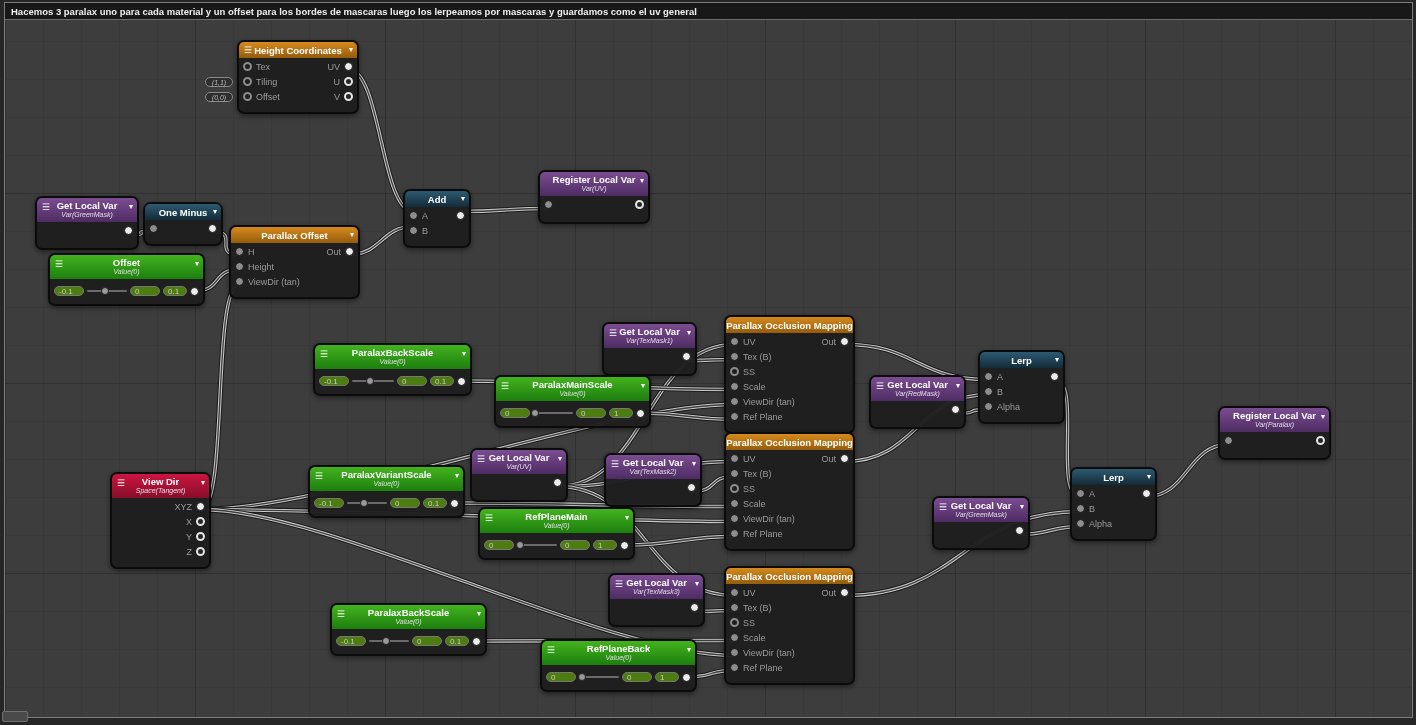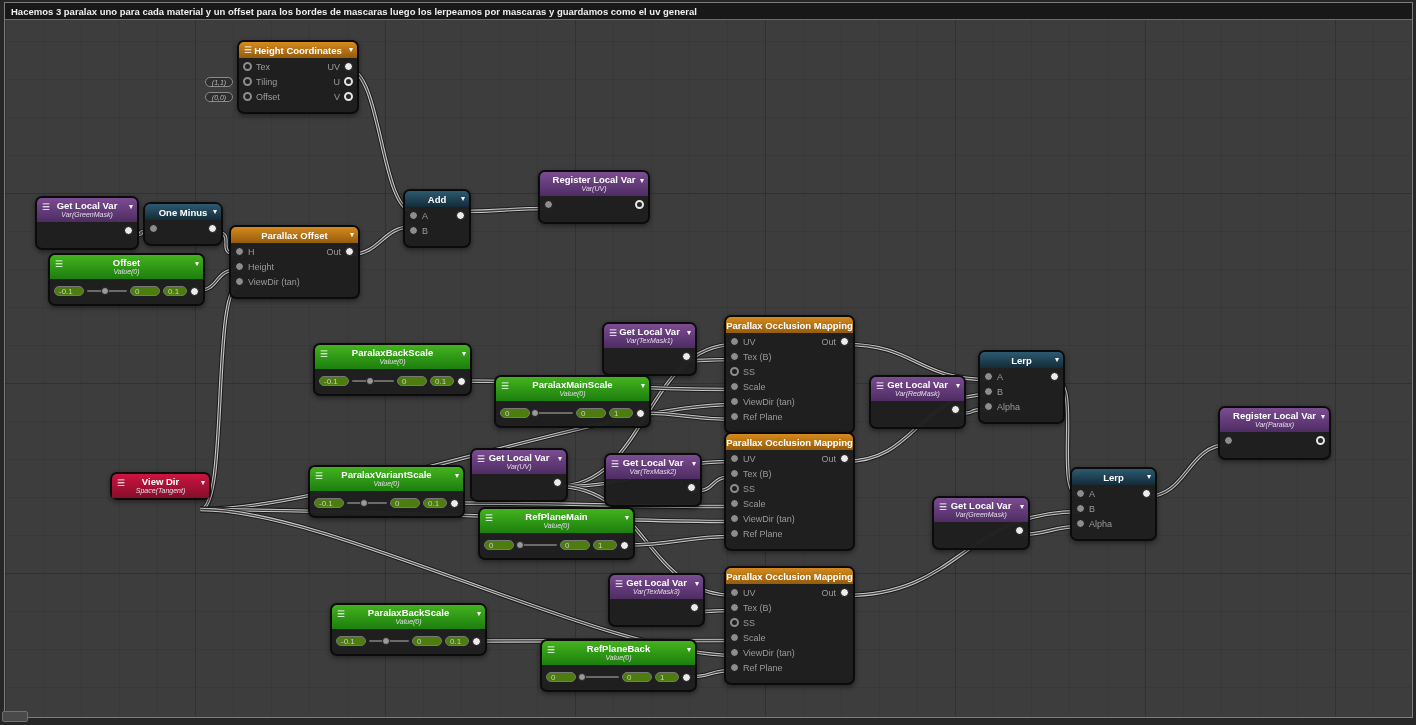--- a/index.html
+++ b/index.html
@@ -539,20 +539,42 @@
           </div>
         </div>
       </div>
       <div class="node" style="left: 110px; top: 472px; width: 97px;">
         <div class="hdr h-red tall">
           <span class="ham">☰</span>
           <span class="ttl">View Dir</span>
           <span class="sub">Space(Tangent)</span>
           <span class="arr">▾</span>
         </div>
+        <div class="body">
+          <div class="row">
+            <span class="sp"></span>
+            <span class="lbl">XYZ</span>
+            <span class="port dot-white"></span>
+          </div>
+          <div class="row">
+            <span class="sp"></span>
+            <span class="lbl">X</span>
+            <span class="port ring-white"></span>
+          </div>
+          <div class="row">
+            <span class="sp"></span>
+            <span class="lbl">Y</span>
+            <span class="port ring-white"></span>
+          </div>
+          <div class="row">
+            <span class="sp"></span>
+            <span class="lbl">Z</span>
+            <span class="port ring-white"></span>
+          </div>
+        </div>
       </div>
       <div class="node" style="left: 932px; top: 496px; width: 94px;">
         <div class="hdr h-purple tall">
           <span class="ham">☰</span>
           <span class="ttl">Get Local Var</span>
           <span class="sub">Var(GreenMask)</span>
           <span class="arr">▾</span>
         </div>
         <div class="body">
           <div class="row vrow">

